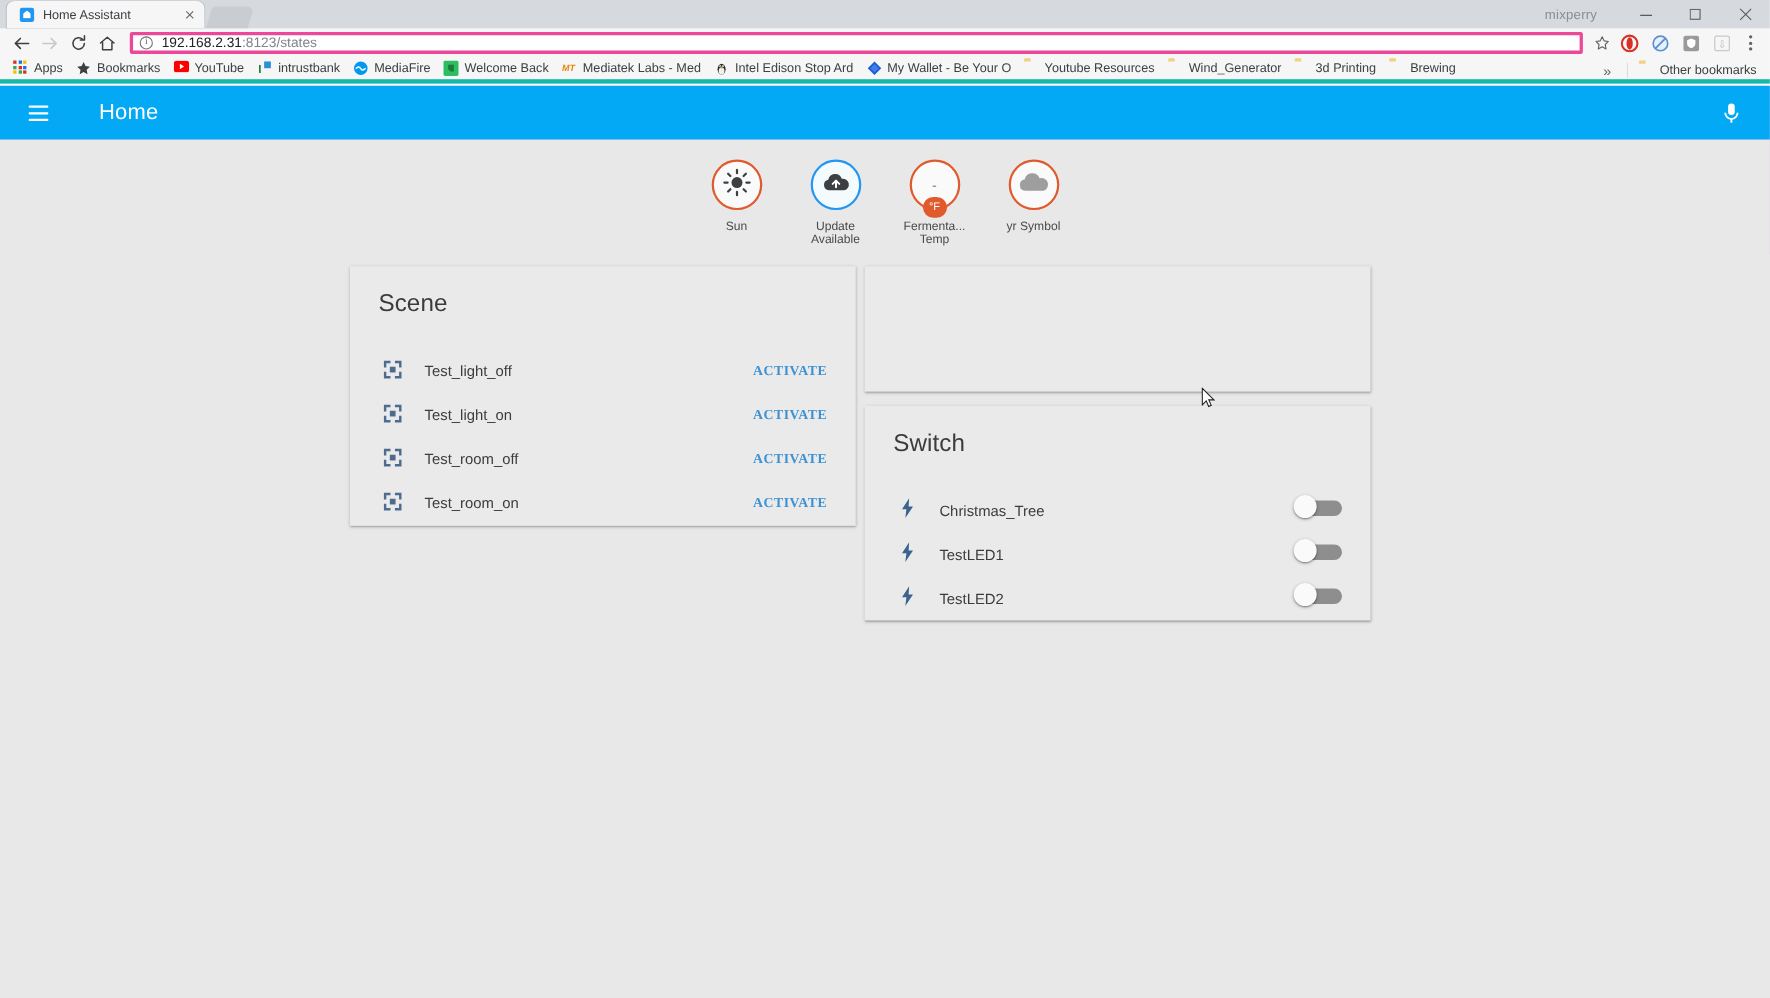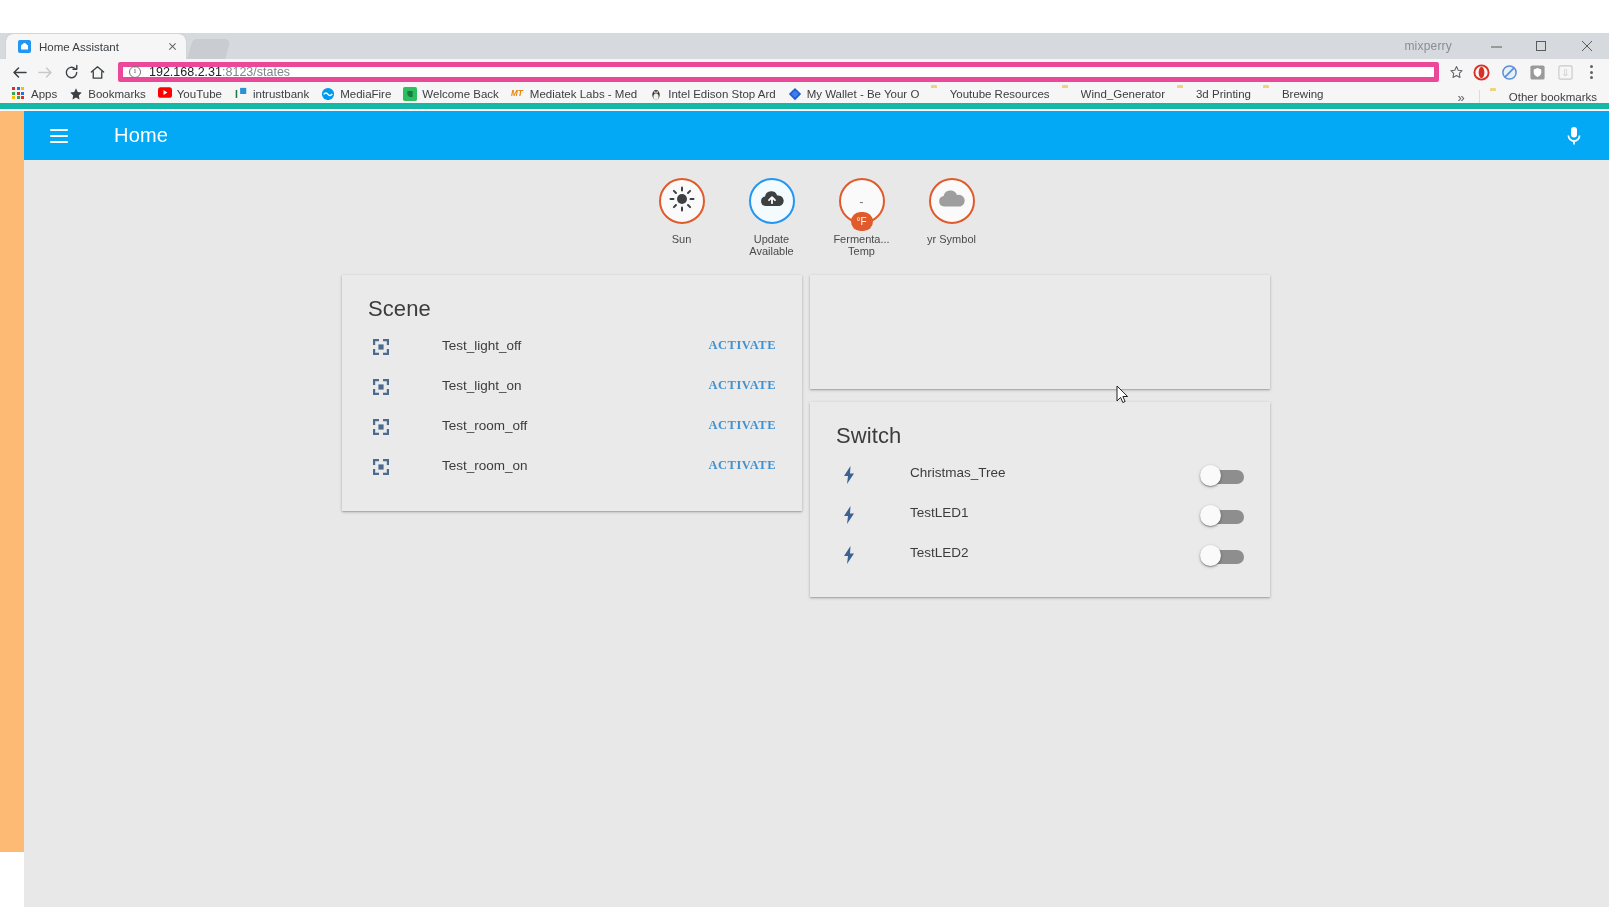--- a/index.html
+++ b/index.html
@@ -8,21 +8,21 @@
     font-family: "Liberation Sans", sans-serif;
     background: #ffffff;
     overflow: hidden;
   }
 
   
   .browser { width: 1609px; height: 907px; position: relative; }
 
   .titlebar {
     height: 26px; background: #d6d9de; position: relative;
-    display: flex; align-items: flex-end; margin-top: 33px;
+    display: flex; align-items: flex-end;
   }
   .tabstrip { display: flex; align-items: flex-end; height: 26px; padding-left: 6px; }
   .tab {
     position: relative; height: 25px; width: 180px;
     background: #f6f6f7; border-radius: 7px 7px 0 0;
     display: flex; align-items: center; padding: 0 6px 0 12px;
     box-shadow: 0 0 1px rgba(0,0,0,.25);
   }
   .tab .favicon {
     width: 13px; height: 13px; background: #2196f3; border-radius: 2px;
@@ -60,42 +60,42 @@
   .wbtn { width: 45px; height: 26px; display: flex; align-items: center; justify-content: center; }
   .wbtn svg { display: block; }
 
   .toolbar {
     height: 26px; background: #f6f6f7; display: flex; align-items: center;
     padding: 0 6px; position: relative;
   }
   .tb-icon { width: 26px; height: 26px; display: flex; align-items: center; justify-content: center; }
   .omnibox {
     flex: 1; height: 20px; margin: 0 6px 0 8px; background: #fff;
-    border: 5px solid #ec4899; border-radius: 2px;
+    border: 3px solid #ec4899; border-radius: 2px;
     display: flex; align-items: center; padding: 0 6px; position: relative;
   }
   .omnibox .info-ico {
     width: 12px; height: 12px; border: 1.2px solid #757575; border-radius: 50%;
     margin-right: 8px; position: relative; flex: 0 0 12px;
   }
   .omnibox .info-ico:after {
     content: "i"; position: absolute; left: 0; right: 0; top: -2px; text-align: center;
     font-size: 9px; color: #5f6368; font-family: "Liberation Serif", serif;
   }
   .url { font-size: 12.5px; color: #202124; white-space: nowrap; }
   .url .dim { color: #80868b; }
   .star-btn { width: 22px; height: 22px; display: flex; align-items: center; justify-content: center; }
   .ext { width: 28px; height: 26px; display: flex; align-items: center; justify-content: center; }
   .menu-dots { width: 24px; height: 26px; display: flex; flex-direction: column;
     align-items: center; justify-content: center; gap: 2.5px; }
   .menu-dots i { width: 3px; height: 3px; background: #5f6368; border-radius: 50%; display: block; }
 
   .bookmarks {
     height: 24px; background: #f6f6f7; display: flex; align-items: center;
-    padding: 0 6px; border-bottom: 6px solid #14b8a6; position: relative;
+    padding: 0 6px; border-bottom: 4px solid #14b8a6; position: relative;
     font-size: 11.5px; color: #3c4043; white-space: nowrap; overflow: hidden;
   }
   .bm { display: flex; align-items: center; height: 20px; padding: 0 6px; flex: 0 0 auto; }
   .bm .bm-label { margin-left: 5px; max-width: 108px; overflow: hidden; text-overflow: clip; }
   .bm .bm-ico { width: 14px; height: 14px; flex: 0 0 14px; position: relative; }
   .folder-ico {
     width: 14px; height: 11px; background: #f0d27f; border-radius: 1px 2px 2px 2px;
     position: relative; margin-top: 1px;
   }
   .folder-ico:before {
@@ -103,21 +103,21 @@
     background: #f0d27f; border-radius: 1px 1px 0 0;
   }
   .apps-grid { display: grid; grid-template-columns: repeat(3, 3px); grid-template-rows: repeat(3,3px);
     gap: 1.6px; width: 14px; }
   .apps-grid i { width: 3px; height: 3px; display: block; }
   .bm-right { position: absolute; right: 6px; top: 0; height: 24px; display: flex; align-items: center; }
   .chev { font-size: 13px; color: #5f6368; padding: 0 10px; }
   .vdiv { width: 1px; height: 14px; background: #dadce0; margin: 0 4px; }
 
   
-  .ha { position: absolute; left: 0; top: 78px; width: 1609px; height: 741px; background: #fdba74; padding-left: 24px; }
+  .ha { position: absolute; left: 0; top: 78px; width: 1609px; height: 741px; background: #f0abfc; }
   .ha-appbar {
     height: 49px; background: #03a9f4; display: flex; align-items: center;
     padding: 0 18px; position: relative;
   }
   .hamburger { width: 34px; height: 34px; display: flex; flex-direction: column;
     justify-content: center; align-items: center; gap: 4px; cursor: pointer; }
   .hamburger i { width: 18px; height: 2px; background: #fff; display: block; border-radius: 1px; }
   .ha-title { color: #fff; font-size: 20px; margin-left: 38px; font-weight: 400; letter-spacing: .2px; }
   .mic-btn { position: absolute; right: 20px; top: 50%; transform: translateY(-50%);
     width: 30px; height: 30px; display: flex; align-items: center; justify-content: center; cursor: pointer; }
@@ -150,21 +150,21 @@
   .cards { position: relative; margin-top: 18px; padding: 0 0 0 0; }
   .card {
     position: absolute; background: #eaeaea;
     box-shadow: 0 1px 3px rgba(0,0,0,.22), 0 1px 1px rgba(0,0,0,.13);
   }
   .card-title {
     font-size: 22px; color: #3c3c3c; font-weight: 400;
     padding: 21px 0 2px 26px; letter-spacing: .1px;
   }
   .row {
-    display: flex; align-items: flex-start; height: 40px; padding: 0 26px 0 26px; gap: 32px;
+    display: flex; align-items: flex-end; height: 40px; padding: 0 26px 0 26px;
   }
   .row .ico { width: 26px; flex: 0 0 26px; display: flex; align-items: center; justify-content: center; }
   .row .name { flex: 1; font-size: 13.5px; color: #3c3c3c; padding-left: 16px; }
   .activate {
     color: #3f92d2; font-size: 12.5px; font-weight: bold; letter-spacing: .5px;
     cursor: pointer; background: none; border: none; font-family: Liberation Serif, serif;
   }
 
   
   .toggle { width: 44px; height: 22px; position: relative; cursor: pointer; flex: 0 0 44px; }

